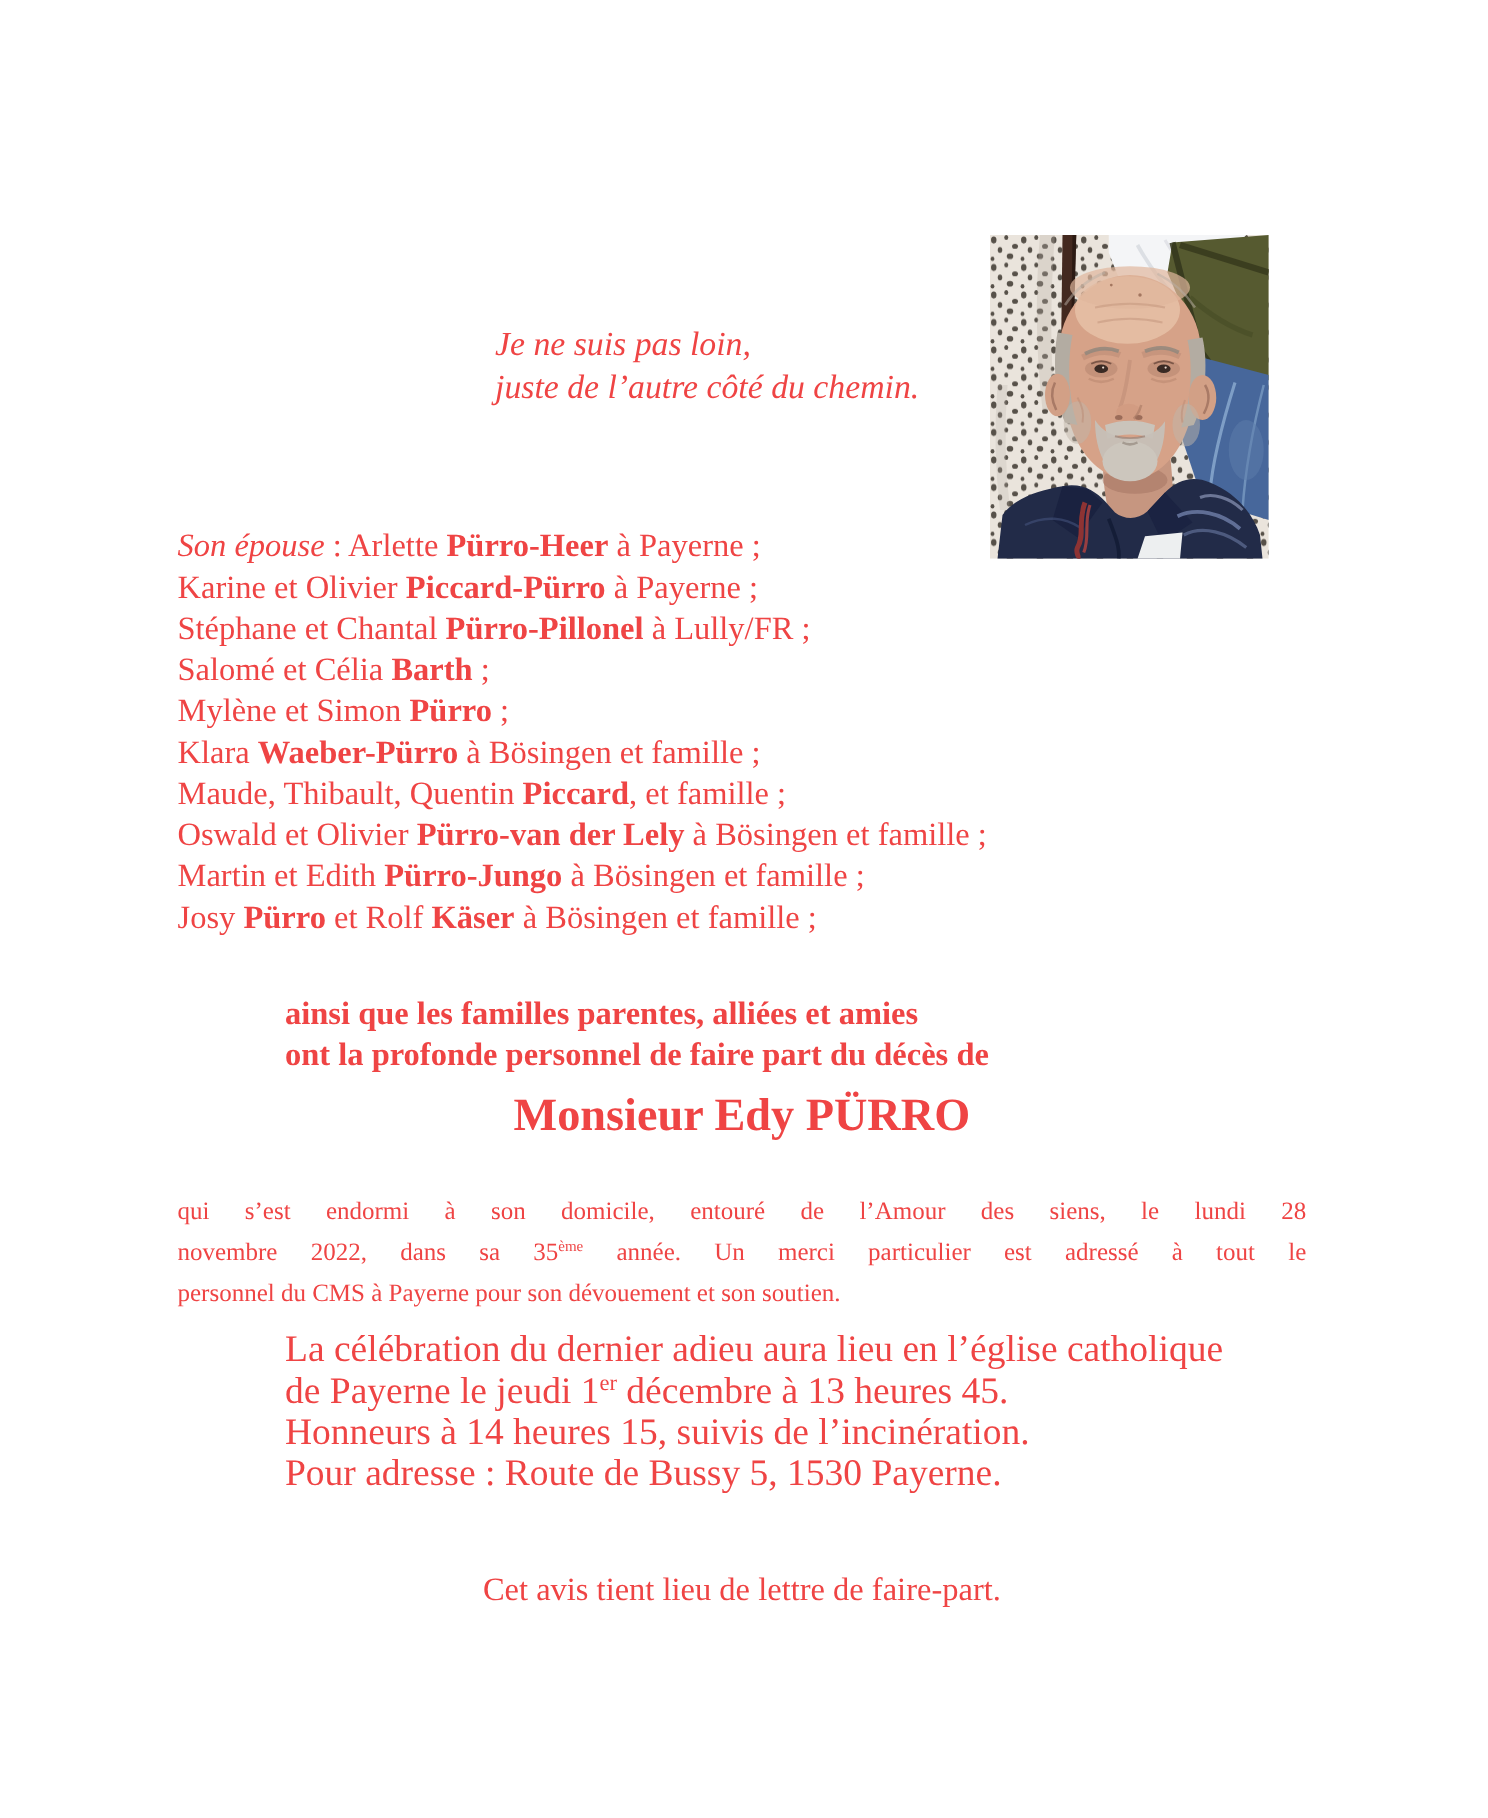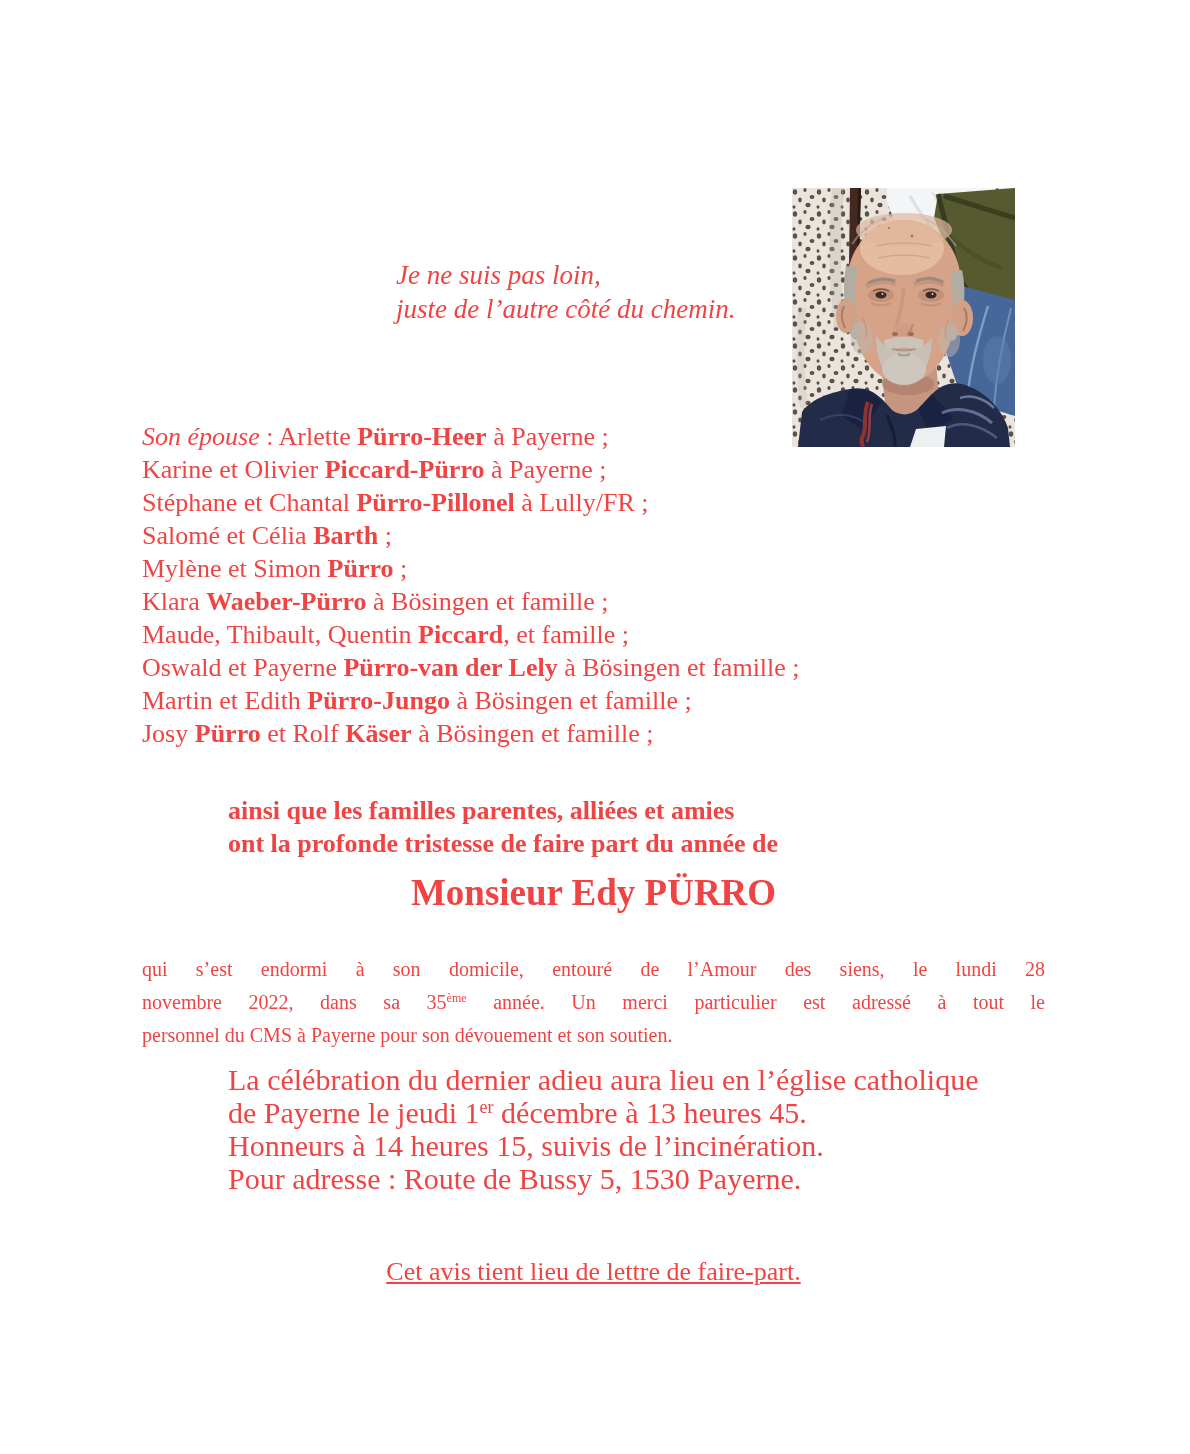--- a/index.html
+++ b/index.html
@@ -68,21 +68,20 @@
     line-height: 33px;
     white-space: nowrap;
   }
   .closing {
     position: absolute;
     left: 142px; top: 1255px;
     width: 903px;
     text-align: center;
     font-size: 26px;
     line-height: 33px;
-    text-decoration: underline;
   }
   .seg-b { font-weight: bold; }
   .seg-i { font-style: italic; }
   .seg-sup {
     font-size: 60%;
     line-height: 0;
     position: relative;
     top: -0.55em;
   }
 </style>
@@ -203,28 +202,28 @@
   </div>
 
   <div class="family">
       <div class="rich-line"><span class="seg-i">Son épouse</span><span> : Arlette </span><span class="seg-b">Pürro-Heer</span><span> à Payerne ;</span></div>
       <div class="rich-line"><span>Karine et Olivier </span><span class="seg-b">Piccard-Pürro</span><span> à Payerne ;</span></div>
       <div class="rich-line"><span>Stéphane et Chantal </span><span class="seg-b">Pürro-Pillonel</span><span> à Lully/FR ;</span></div>
       <div class="rich-line"><span>Salomé et Célia </span><span class="seg-b">Barth</span><span> ;</span></div>
       <div class="rich-line"><span>Mylène et Simon </span><span class="seg-b">Pürro</span><span> ;</span></div>
       <div class="rich-line"><span>Klara </span><span class="seg-b">Waeber-Pürro</span><span> à Bösingen et famille ;</span></div>
       <div class="rich-line"><span>Maude, Thibault, Quentin </span><span class="seg-b">Piccard</span><span>, et famille ;</span></div>
-      <div class="rich-line"><span>Oswald et Payerne </span><span class="seg-b">Pürro-van der Lely</span><span> à Bösingen et famille ;</span></div>
+      <div class="rich-line"><span>Oswald et Olivier </span><span class="seg-b">Pürro-van der Lely</span><span> à Bösingen et famille ;</span></div>
       <div class="rich-line"><span>Martin et Edith </span><span class="seg-b">Pürro-Jungo</span><span> à Bösingen et famille ;</span></div>
       <div class="rich-line"><span>Josy </span><span class="seg-b">Pürro</span><span> et Rolf </span><span class="seg-b">Käser</span><span> à Bösingen et famille ;</span></div>
     </div>
 
   <div class="intro">
     <div>ainsi que les familles parentes, alliées et amies</div>
-    <div>ont la profonde tristesse de faire part du année de</div>
+    <div>ont la profonde personnel de faire part du décès de</div>
   </div>
 
   <h1 class="title">Monsieur Edy PÜRRO</h1>
 
   <div class="para">
       <div class="rich-line"><span>qui s’est endormi à son domicile, entouré de l’Amour des siens, le lundi 28</span></div>
       <div class="rich-line"><span>novembre 2022, dans sa 35</span><span class="seg-sup">ème</span><span> année. Un merci particulier est adressé à tout le</span></div>
       <div class="rich-line"><span>personnel du CMS à Payerne pour son dévouement et son soutien.</span></div>
     </div>
 

